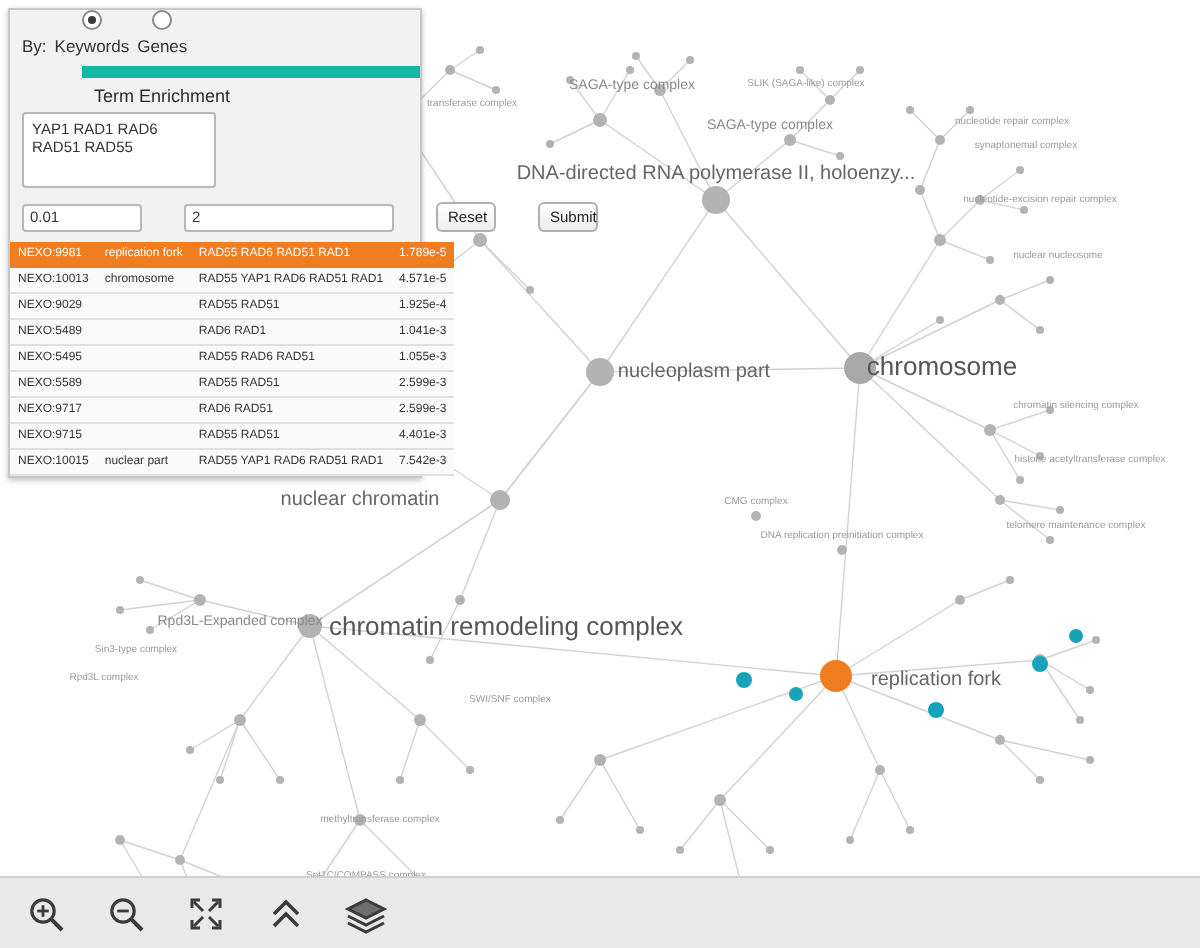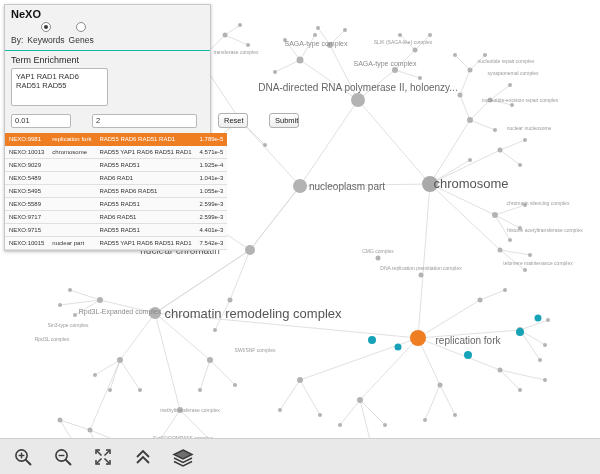--- a/index.html
+++ b/index.html
@@ -127,21 +127,22 @@
     left: 2px; top: 2px;
     width: 4px; height: 4px;
     border-radius: 50%;
     background: #3a3a3a;
   }
 
   .section-head {
     padding: 4px 6px 3px 6px;
     font-size: 9px;
     color: #2b2b2b;
-    border-top: 1px solid #14b8a6;
+    border-top: 6px solid #14b8a6;
+    margin-left: 36px;
   }
   .term-box {
     margin: 0 6px 5px 6px;
     height: 38px;
     background: #fff;
     border: 1px solid #b8b8b8;
     border-radius: 2px;
     font-size: 7.5px;
     color: #333;
     padding: 3px 4px;
@@ -442,21 +443,20 @@
         <circle cx="398" cy="347" r="3.5" fill="#17a2b8"></circle>
         <circle cx="468" cy="355" r="4" fill="#17a2b8"></circle>
         <circle cx="520" cy="332" r="4" fill="#17a2b8"></circle>
         <circle cx="538" cy="318" r="3.5" fill="#17a2b8"></circle>
       </g>
     </svg>
     
   <div class="net-label mid" style="left: 358px; top: 87px;">DNA-directed RNA polymerase II, holoenzy...</div><div class="net-label mid" style="left: 347px; top: 186px;">nucleoplasm part</div><div class="net-label big" style="left: 471px; top: 183px;">chromosome</div><div class="net-label mid" style="left: 468px; top: 340px;">replication fork</div><div class="net-label big" style="left: 253px; top: 313px;">chromatin remodeling complex</div><div class="net-label mid" style="left: 180px; top: 250px;">nuclear chromatin</div><div class="net-label small" style="left: 316px; top: 43px;">SAGA-type complex</div><div class="net-label small" style="left: 385px; top: 63px;">SAGA-type complex</div><div class="net-label tiny" style="left: 403px; top: 42px;">SLIK (SAGA-like) complex</div><div class="net-label tiny" style="left: 520px; top: 100px;">nucleotide-excision repair complex</div><div class="net-label tiny" style="left: 506px; top: 61px;">nucleotide repair complex</div><div class="net-label tiny" style="left: 513px; top: 73px;">synaptonemal complex</div><div class="net-label tiny" style="left: 529px; top: 128px;">nuclear nucleosome</div><div class="net-label tiny" style="left: 538px; top: 203px;">chromatin silencing complex</div><div class="net-label tiny" style="left: 545px; top: 230px;">histone acetyltransferase complex</div><div class="net-label tiny" style="left: 538px; top: 263px;">telomere maintenance complex</div><div class="net-label tiny" style="left: 421px; top: 268px;">DNA replication preinitiation complex</div><div class="net-label tiny" style="left: 378px; top: 251px;">CMG complex</div><div class="net-label tiny" style="left: 236px; top: 52px;">transferase complex</div><div class="net-label tiny" style="left: 160px; top: 203px;">NuA4 histone acetyltransferase complex</div><div class="net-label small" style="left: 120px; top: 311px;">Rpd3L-Expanded complex</div><div class="net-label tiny" style="left: 68px; top: 325px;">Sin3-type complex</div><div class="net-label tiny" style="left: 52px; top: 339px;">Rpd3L complex</div><div class="net-label tiny" style="left: 255px; top: 350px;">SWI/SNF complex</div><div class="net-label tiny" style="left: 190px; top: 410px;">methyltransferase complex</div><div class="net-label tiny" style="left: 183px; top: 438px;">Set1C/COMPASS complex</div></div>
 
   <div id="panel">
-    <div id="panel-title">NeXO</div>
 
 
     <div class="by-row">
       <span>By:</span>
       <span class="radio checked">
         <span class="dot"></span>
         <span>Keywords</span>
       </span>
       <span class="radio">
         <span class="dot"></span>

